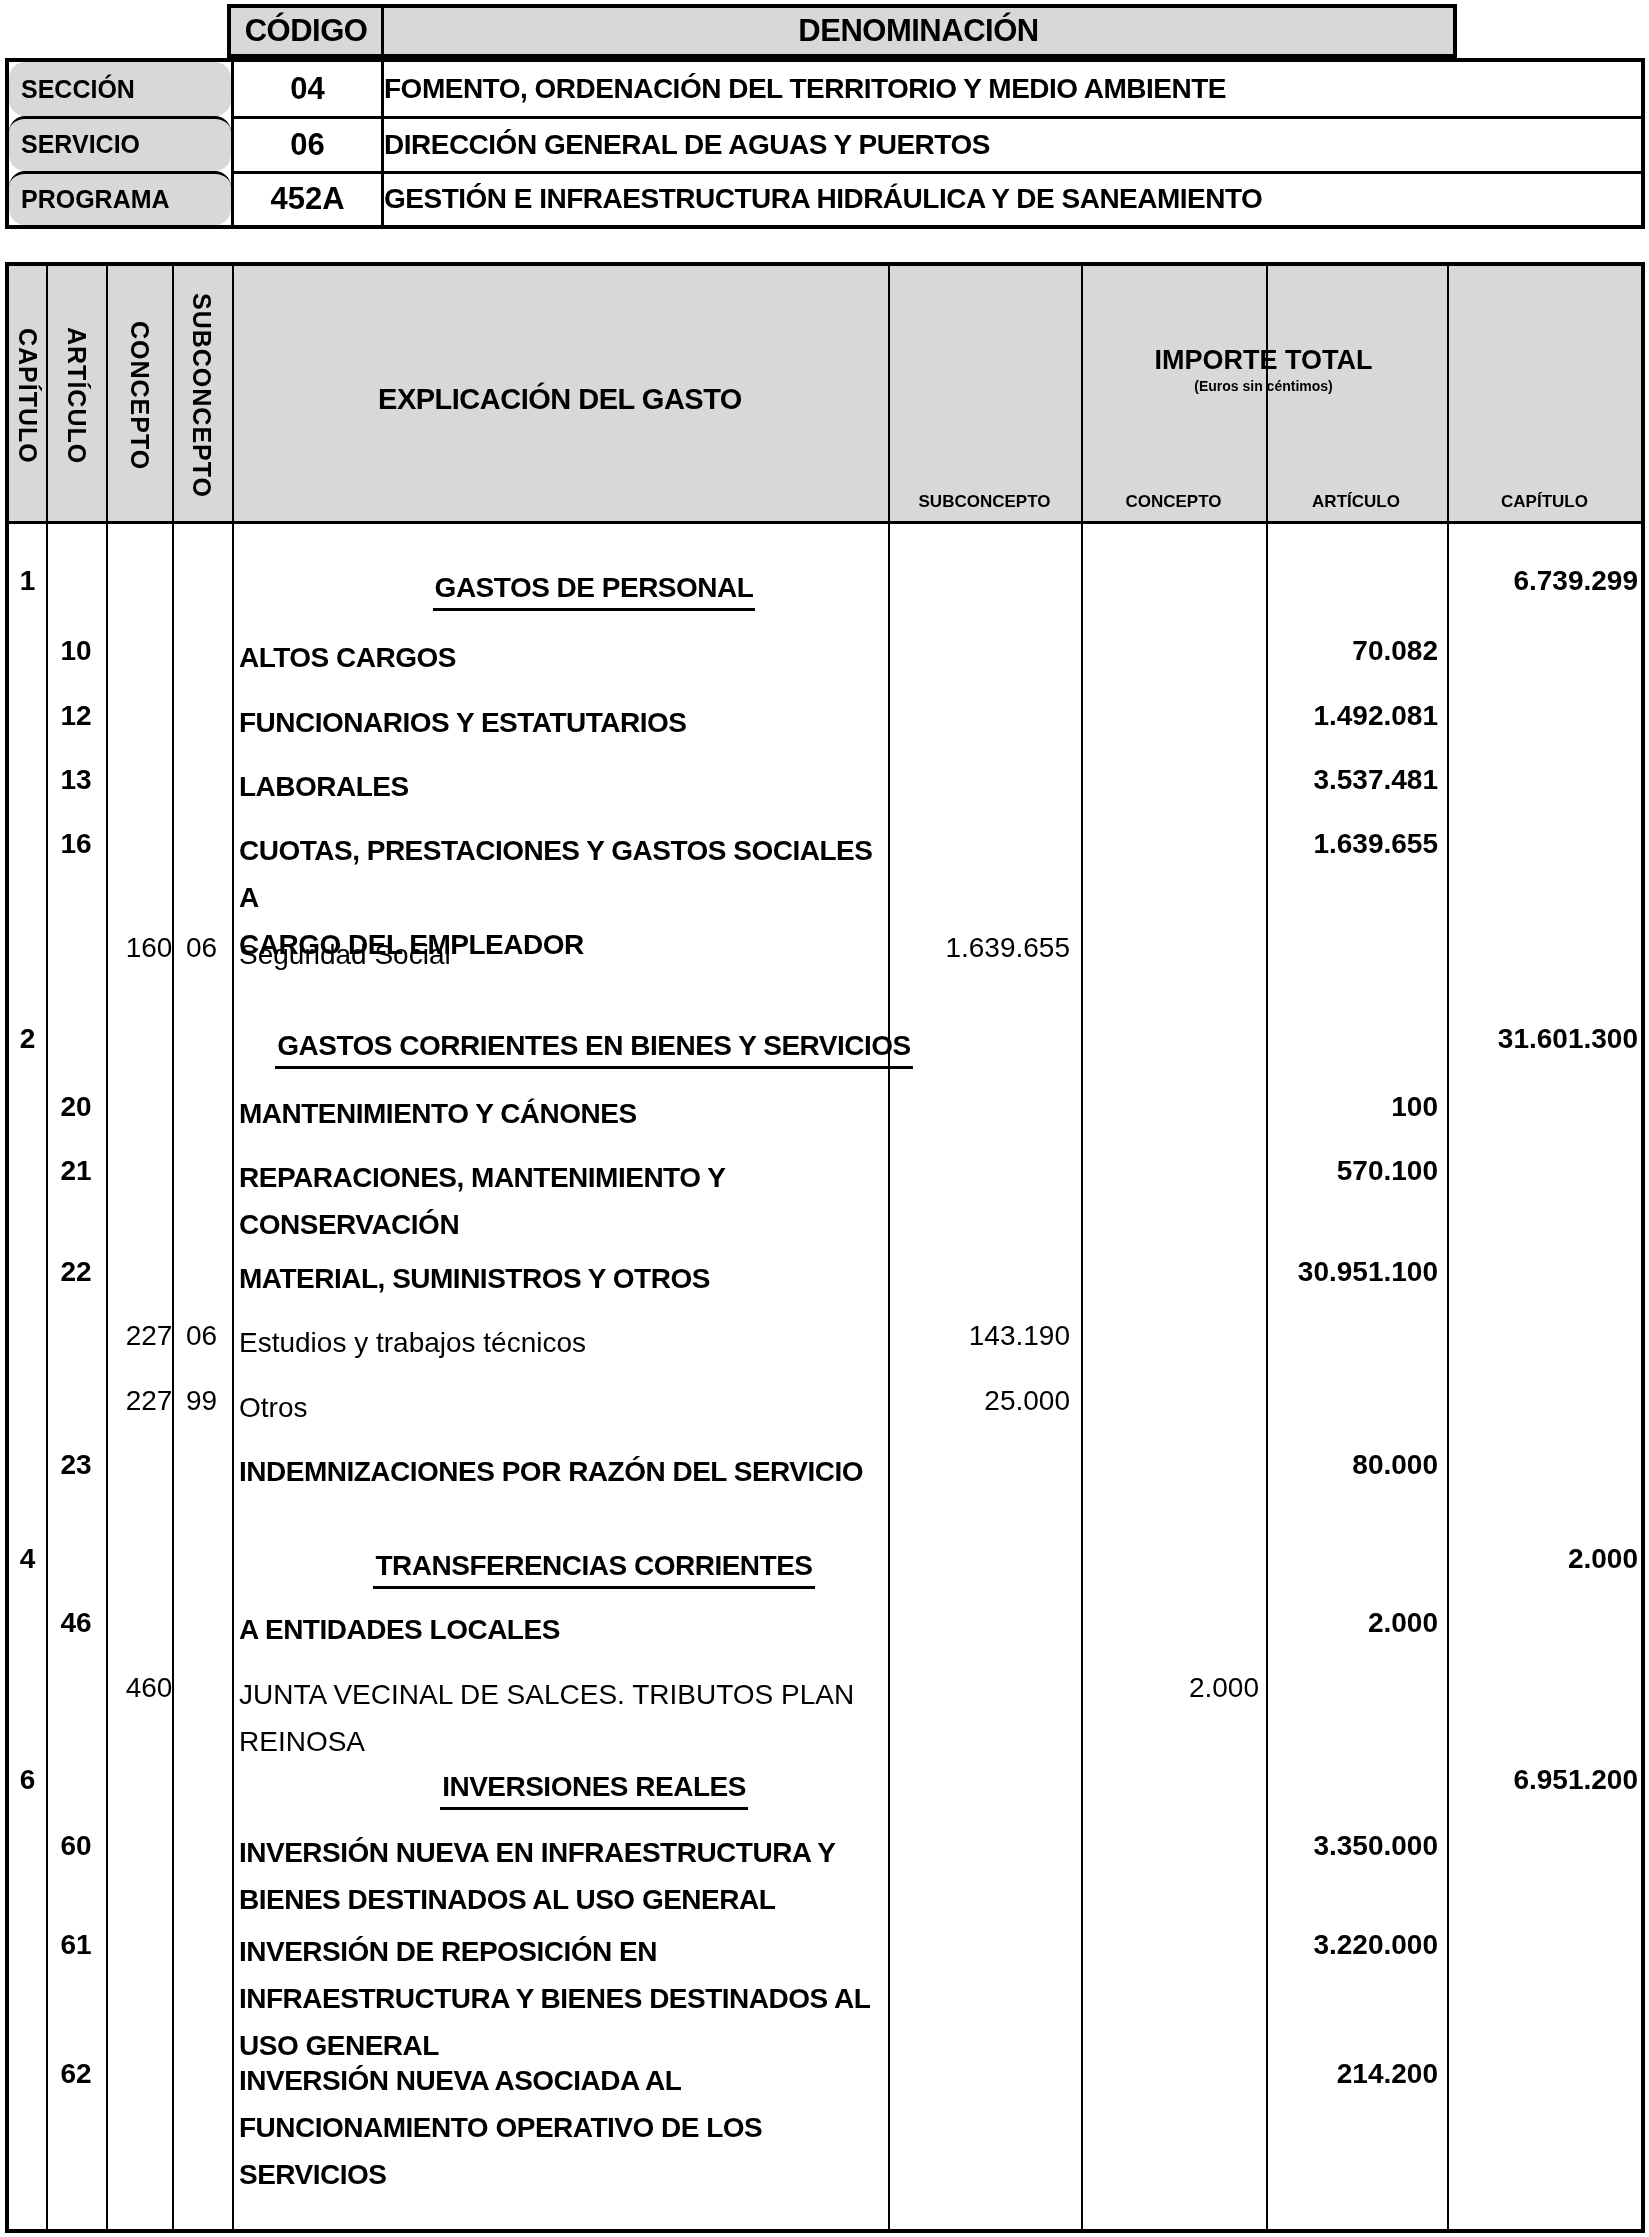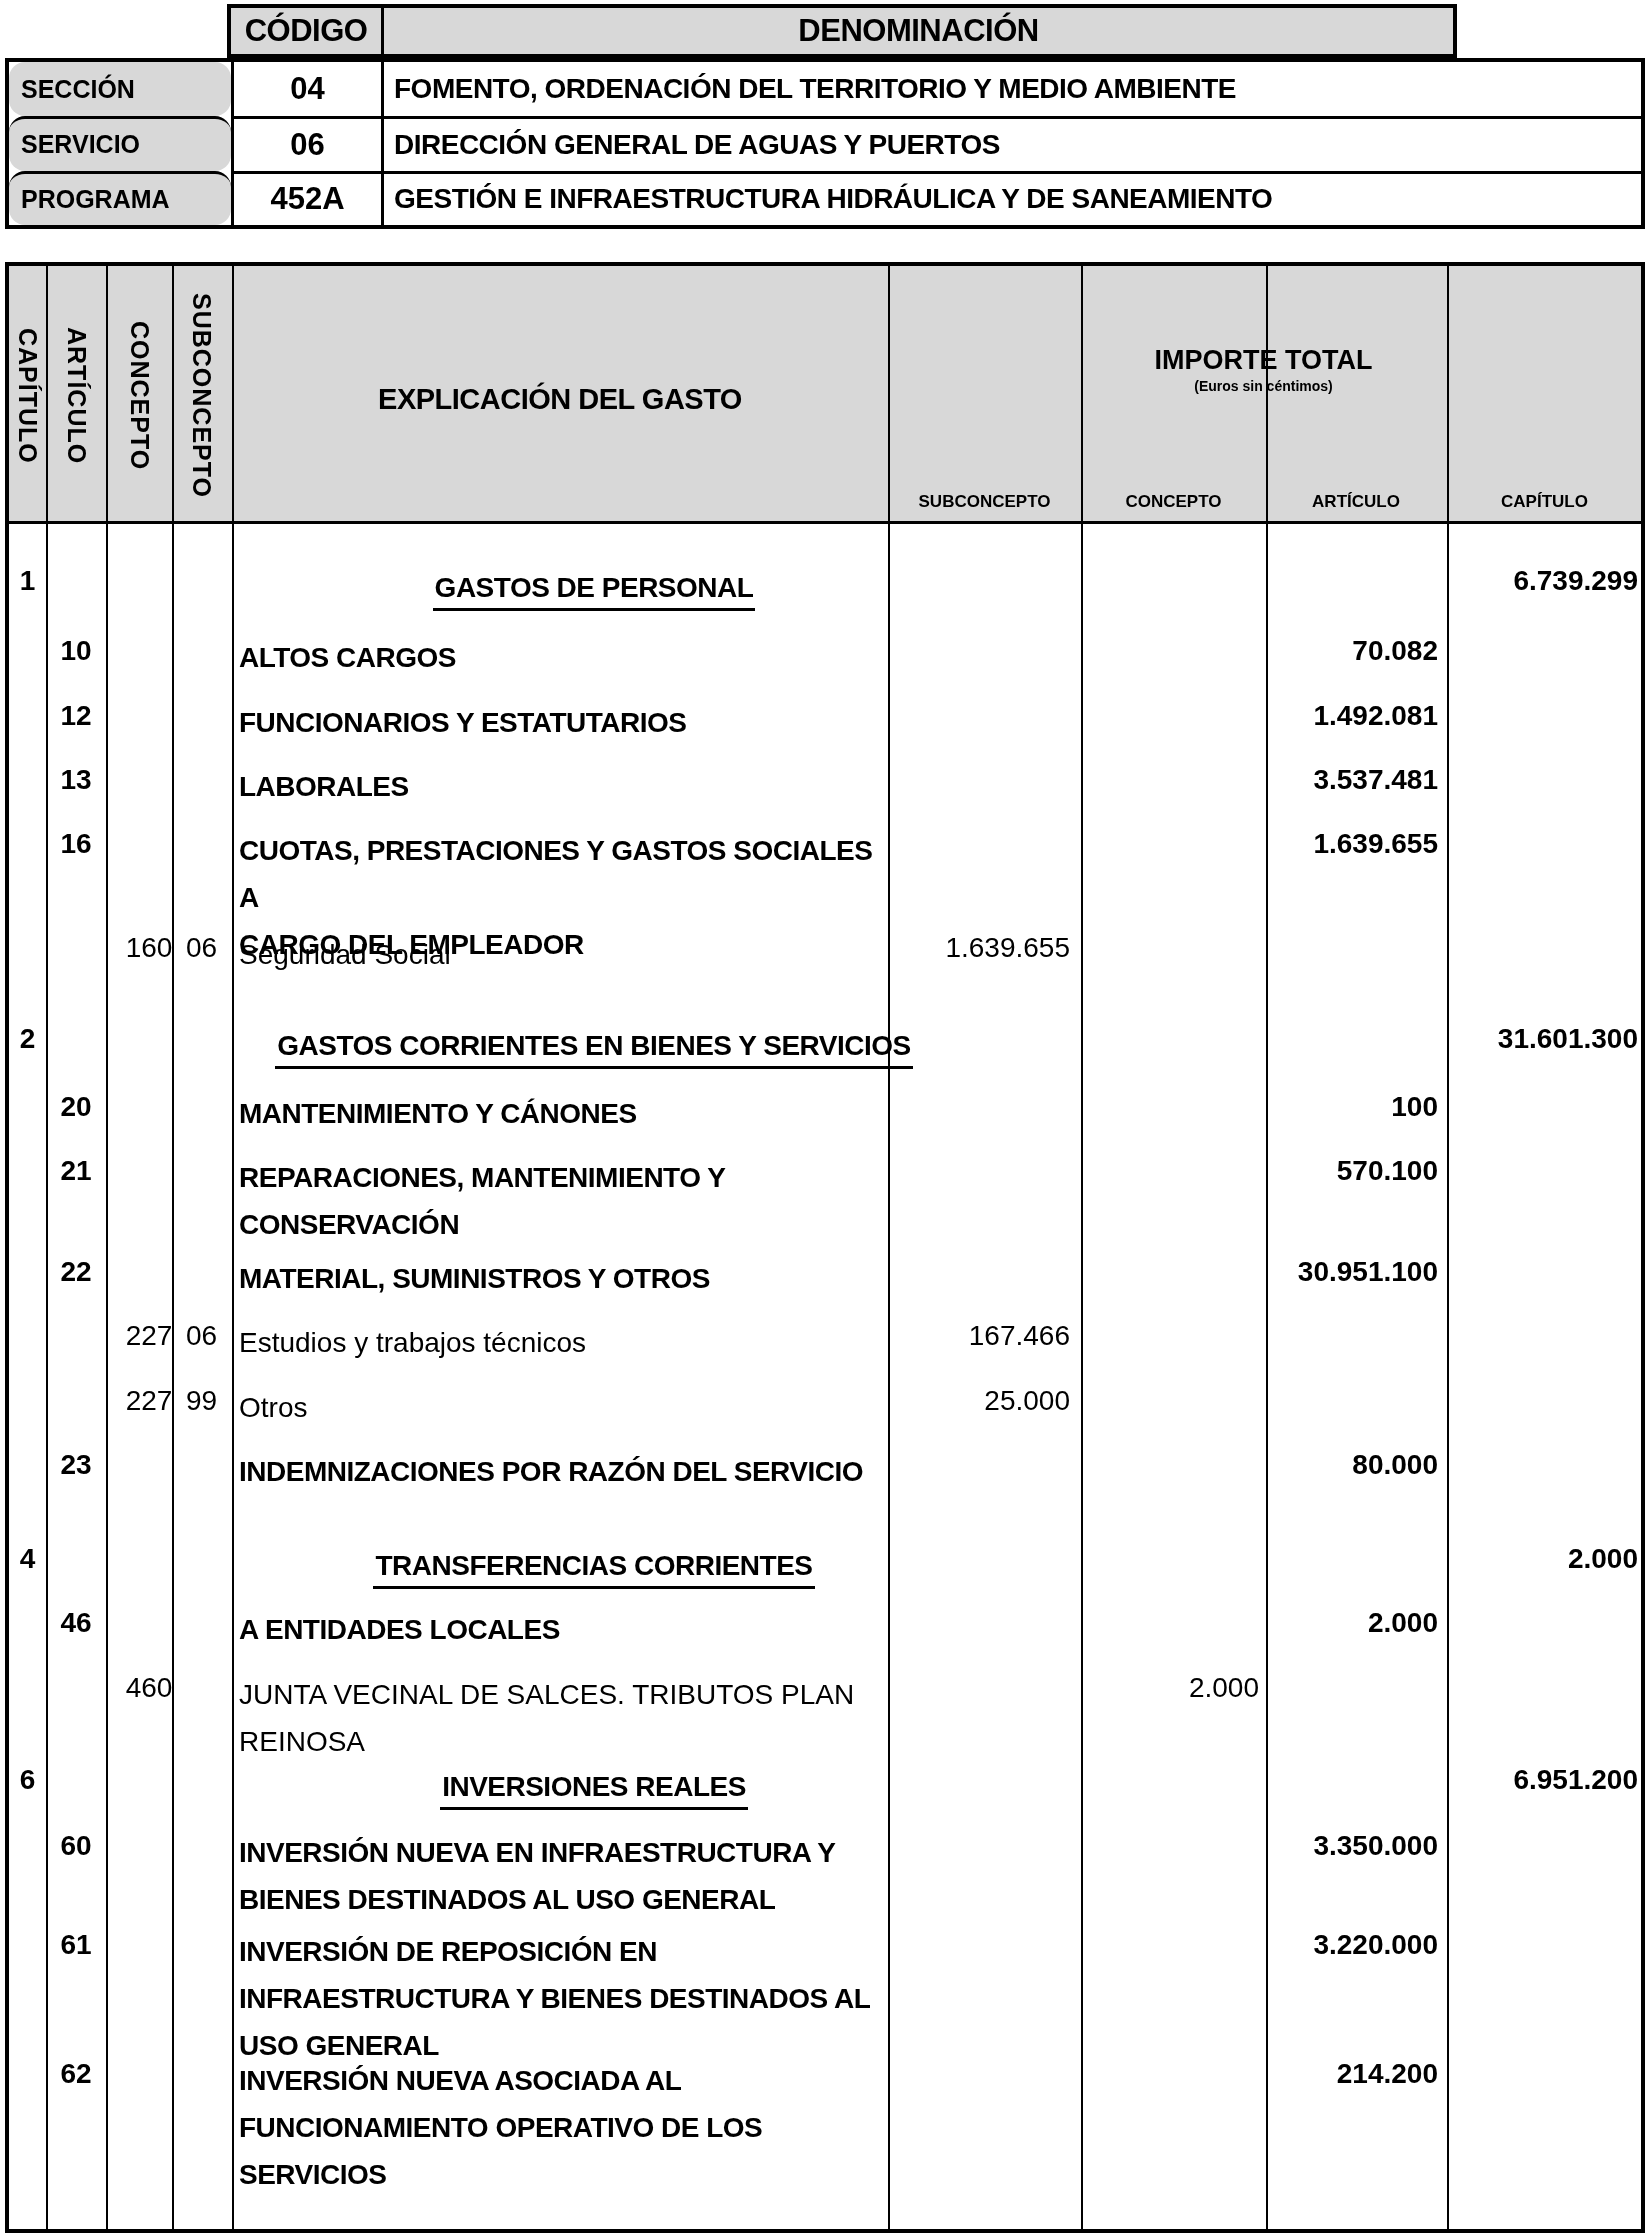--- a/index.html
+++ b/index.html
@@ -6,21 +6,21 @@
   body{width:1649px;height:2237px;position:relative;font-family:"Liberation Sans",sans-serif;color:#000;overflow:hidden;}
   
   .meta-head{position:absolute;left:227px;top:4px;width:1230px;height:54px;border:4px solid #000;box-sizing:border-box;display:grid;grid-template-columns:150px 1fr;background:#d8d8d8;}
   .meta-head .cell{display:flex;align-items:center;justify-content:center;font-weight:bold;font-size:31px;letter-spacing:-0.5px;}
   .meta-head .cell+.cell{border-left:3px solid #000;}
   .meta-body{position:absolute;left:5px;top:58px;width:1640px;height:171px;border:4px solid #000;box-sizing:border-box;display:grid;grid-template-columns:222px 150px 1fr;grid-template-rows:1fr 1fr 1fr;}
   .meta-body .mcell{display:flex;align-items:center;box-sizing:border-box;border-top:3px solid #000;}
   .meta-body .mcell.r0{border-top:none;}
   .meta-body .lab{background:#d8d8d8;padding-left:12px;font-weight:bold;font-size:25px;border-radius:16px;}
   .meta-body .code{justify-content:center;font-weight:bold;font-size:31px;border-left:3px solid #000;}
-  .meta-body .den{padding-left:10px;font-weight:bold;font-size:28px;letter-spacing:-0.5px;border-left:3px solid #000;}
+  .meta-body .den{font-weight:bold;font-size:28px;letter-spacing:-0.5px;border-left:3px solid #000;}
   
   .budget{position:absolute;left:5px;top:262px;width:1640px;height:1971px;border:4px solid #000;box-sizing:border-box;}
   .hdr-bg{position:absolute;left:0;top:0;right:0;height:258px;background:#d8d8d8;border-bottom:3px solid #000;box-sizing:border-box;}
   .vline{position:absolute;top:0;bottom:0;width:2px;background:#000;}
   .vlabel{position:absolute;top:6px;height:248px;display:flex;align-items:center;justify-content:center;writing-mode:vertical-rl;font-weight:bold;font-size:25px;letter-spacing:1px;}
   .expl-hdr{position:absolute;left:223px;width:656px;top:117px;text-align:center;font-weight:bold;font-size:29px;letter-spacing:-0.5px;}
   .imp-hdr{position:absolute;left:879px;right:2px;top:79px;text-align:center;font-weight:bold;}
   .imp-hdr .t1{font-size:27px;}
   .imp-hdr .t2{font-size:14px;margin-top:2px;}
   .collab{position:absolute;top:226px;text-align:center;font-weight:bold;font-size:17px;}
@@ -149,21 +149,21 @@
   <div class="row" style="top:989px">
     <span class="n-art">22</span>
     <span class="c-text">MATERIAL, SUMINISTROS Y OTROS</span>
     <span class="a-art">30.951.100</span>
   </div>
 
   <div class="row" style="top:1053px">
     <span class="n-con">227</span>
     <span class="n-sub">06</span>
     <span class="c-text light">Estudios y trabajos técnicos</span>
-    <span class="a-sub">167.466</span>
+    <span class="a-sub">143.190</span>
   </div>
 
   <div class="row" style="top:1118px">
     <span class="n-con">227</span>
     <span class="n-sub">99</span>
     <span class="c-text light">Otros</span>
     <span class="a-sub">25.000</span>
   </div>
 
   <div class="row" style="top:1182px">

